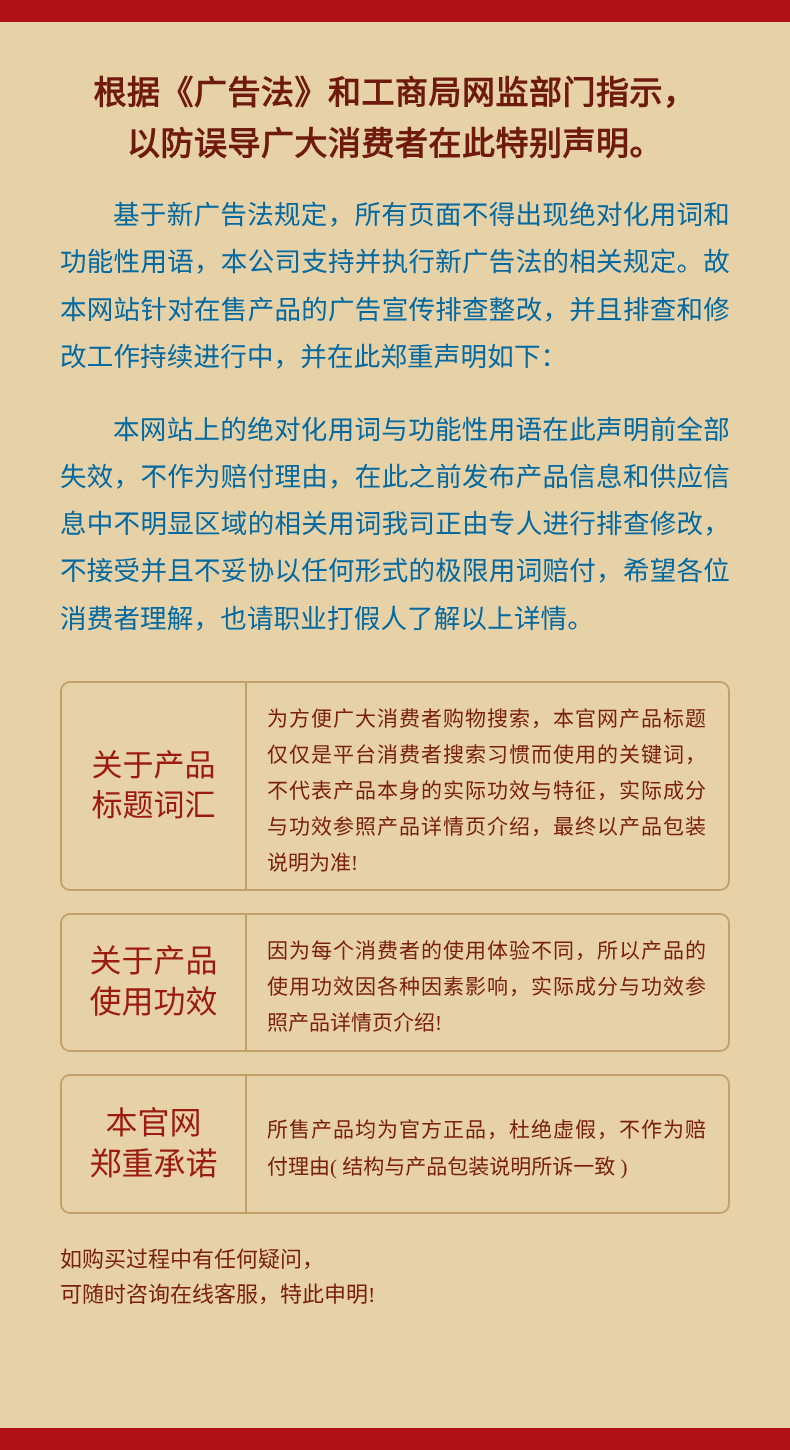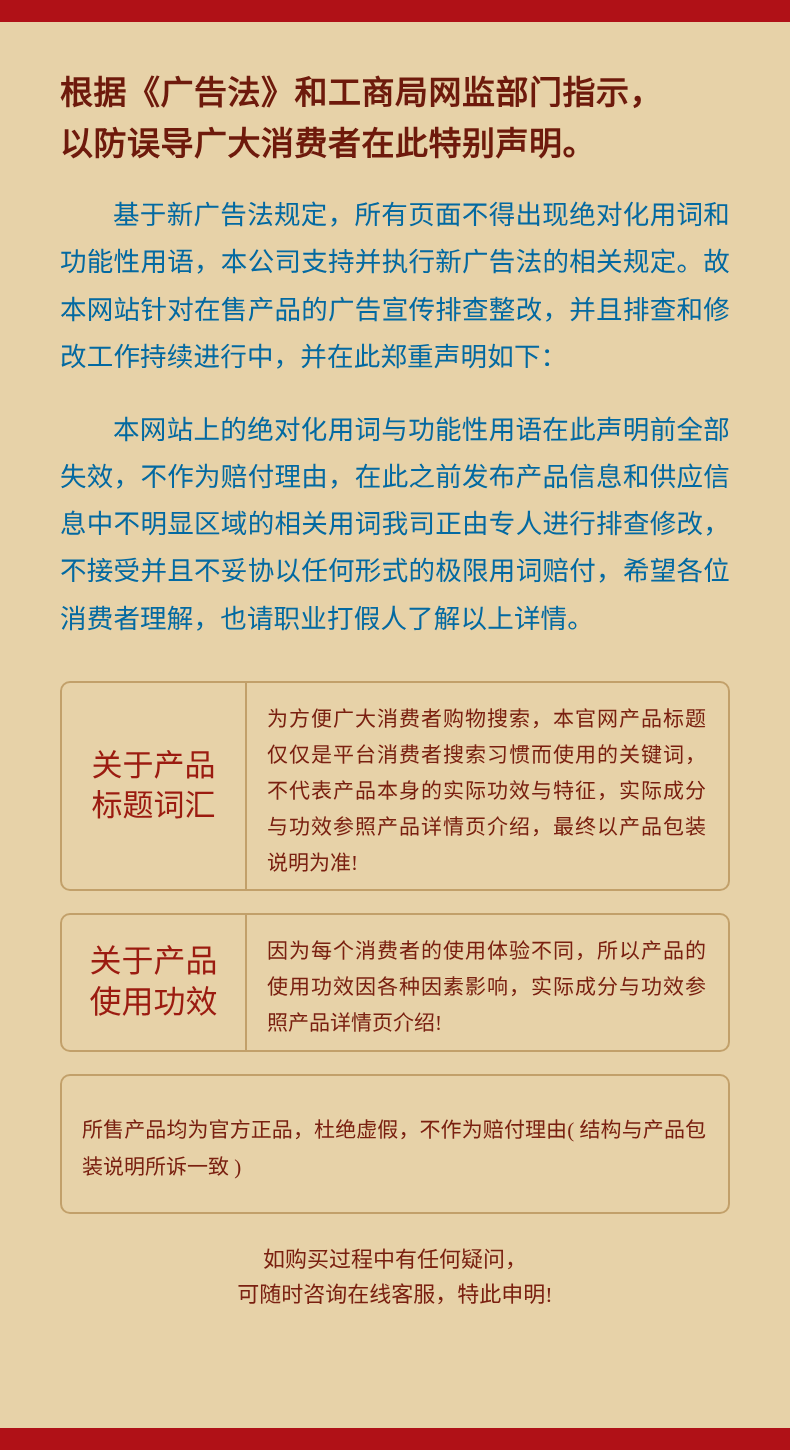--- a/index.html
+++ b/index.html
@@ -24,20 +24,21 @@
     border-bottom: 22px solid #b01117;
     display: flex;
     flex-direction: column;
   }
   .inner {
     flex: 1 1 auto;
     padding: 46px 60px 0 60px;
     box-sizing: border-box;
   }
   .headline {
+    text-align: center;
     font-weight: bold;
     font-size: 33px;
     line-height: 1.55;
     letter-spacing: 0.5px;
     color: #6e1a0c;
     margin: 0 0 22px 0;
   }
   .headline .l2 {
     display: block;
   }
@@ -94,21 +95,20 @@
     box-sizing: border-box;
     display: flex;
     align-items: center;
   }
   .card.c2 { min-height: 128px; }
   .card.c2 .card-title { font-size: 32px; }
   .card.c3 { min-height: 140px; }
   .card.c3 .card-title { font-size: 32px; }
   .footnote {
     margin-top: 28px;
-    text-align: center;
     font-size: 22px;
     line-height: 1.62;
     color: #7a2010;
   }
   .footnote span { display: block; }
 </style>
 </head>
 <body>
 
 <div class="page">
@@ -135,20 +135,24 @@
 
       <div class="card c2">
         <div class="card-title">
           <span>关于产品</span>
           <span>使用功效</span>
         </div>
         <div class="card-body">因为每个消费者的使用体验不同，所以产品的使用功效因各种因素影响，实际成分与功效参照产品详情页介绍!</div>
       </div>
 
       <div class="card c3">
+        <div class="card-title">
+          <span>本官网</span>
+          <span>郑重承诺</span>
+        </div>
         <div class="card-body">所售产品均为官方正品，杜绝虚假，不作为赔付理由( 结构与产品包装说明所诉一致 )</div>
       </div>
 
     </div>
 
     <div class="footnote">
       <span>如购买过程中有任何疑问，</span>
       <span>可随时咨询在线客服，特此申明!</span>
     </div>
 

